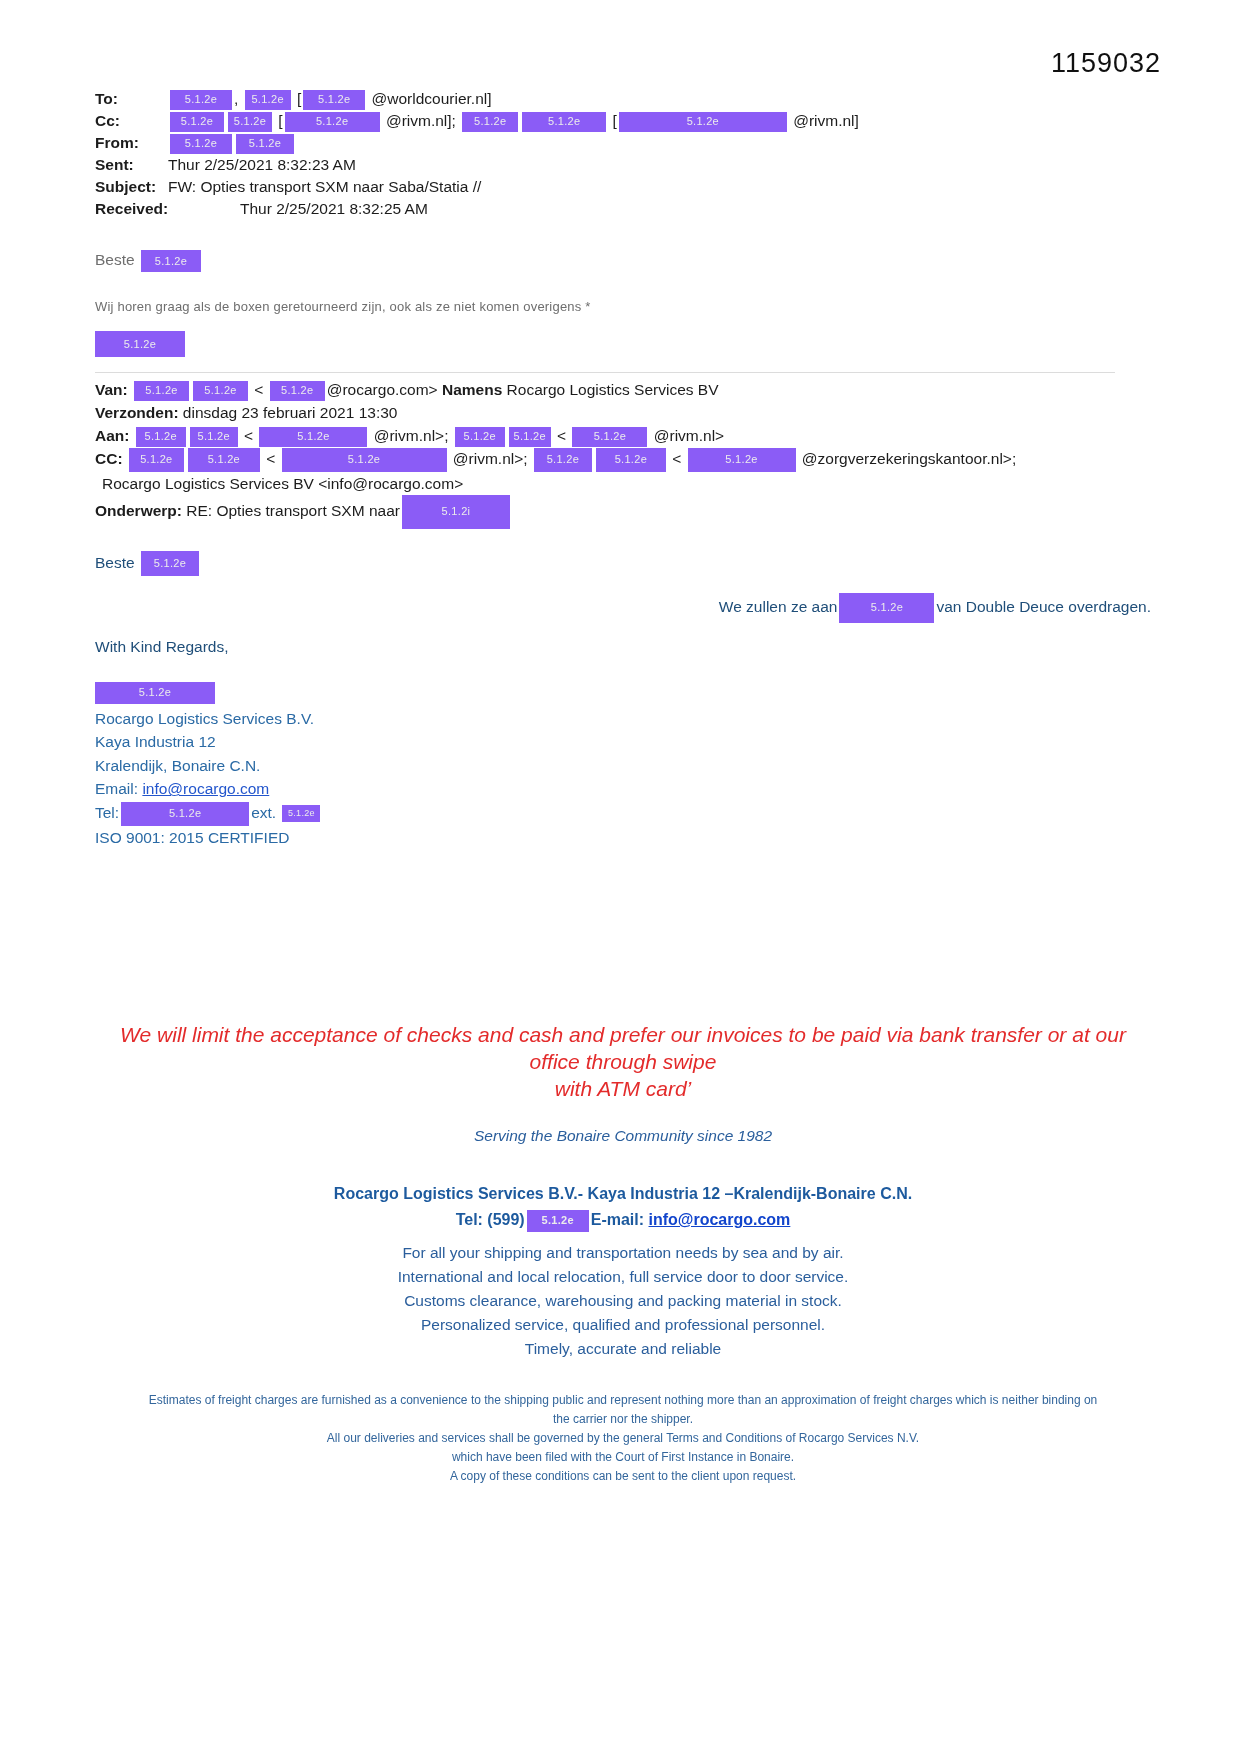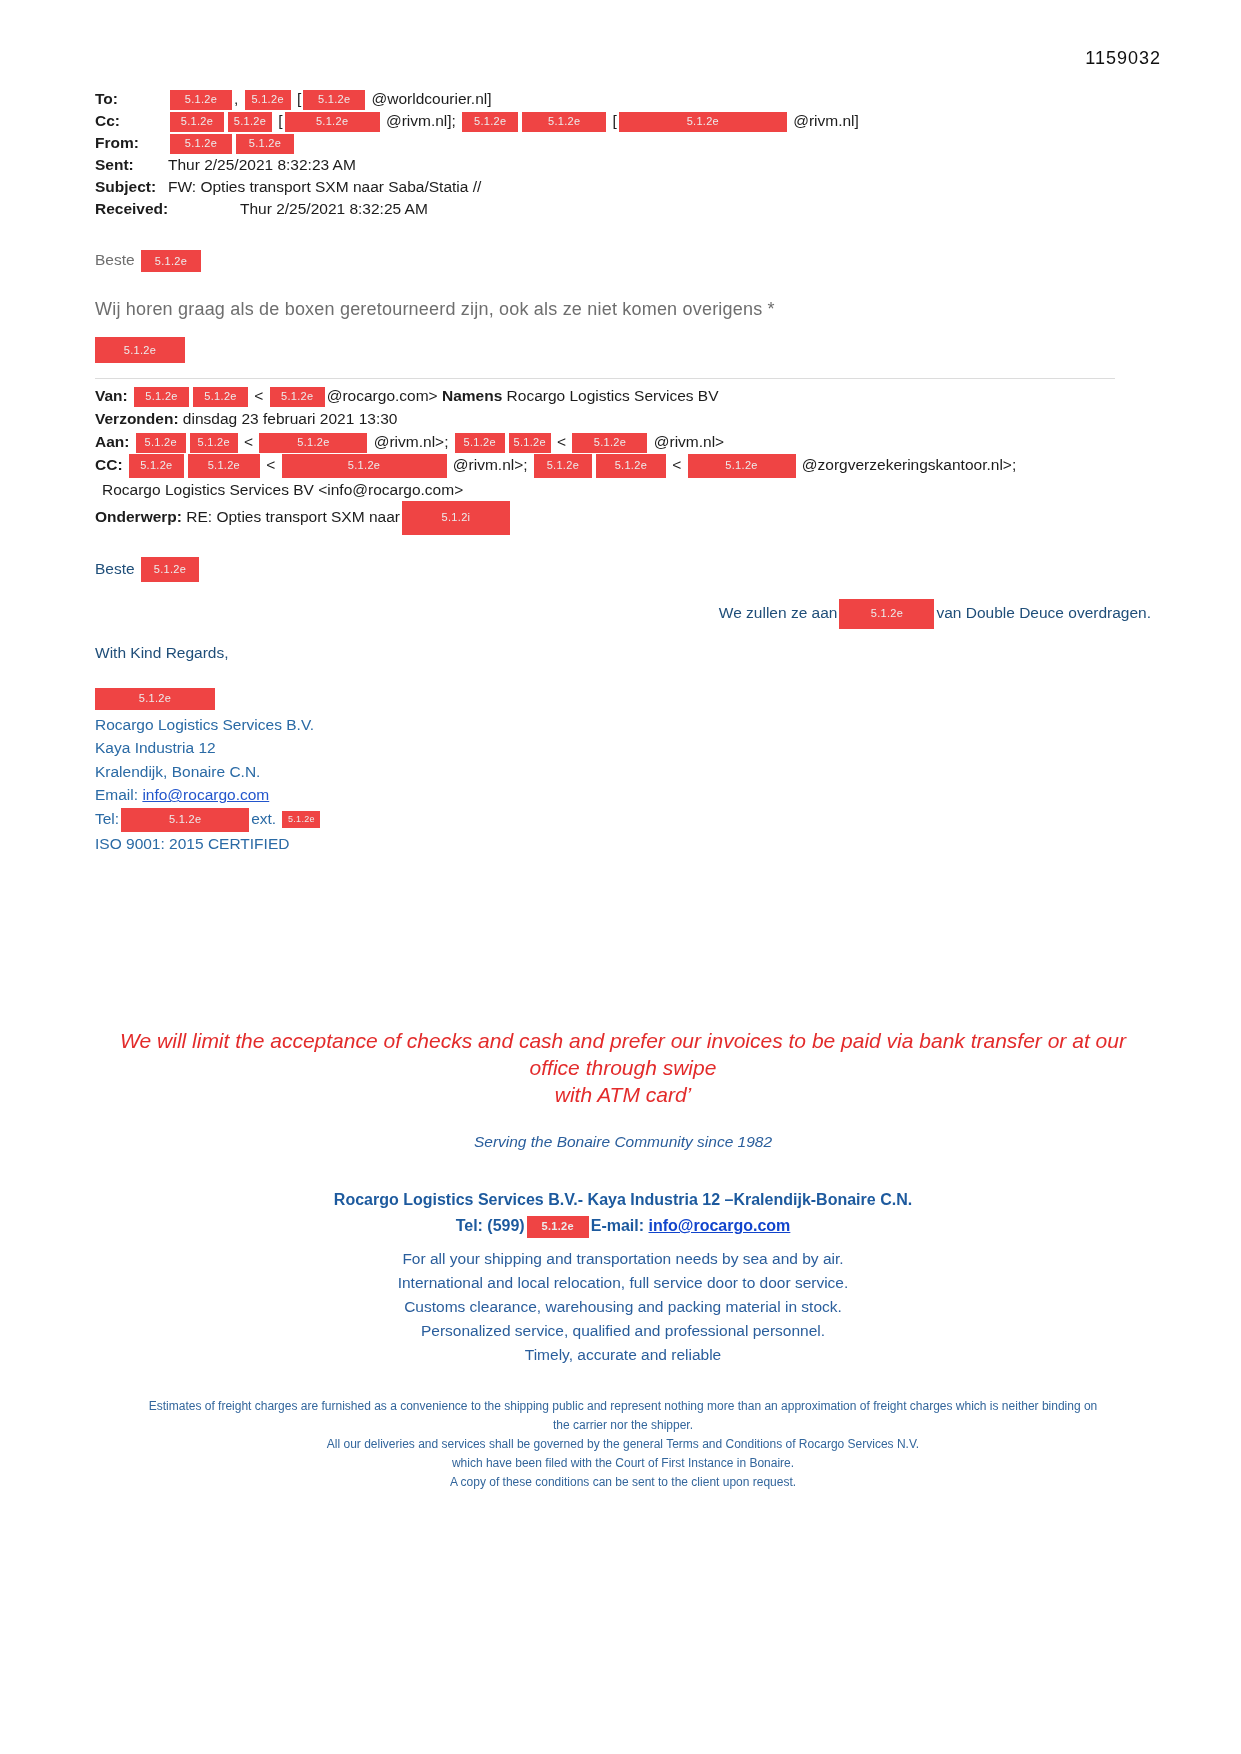--- a/index.html
+++ b/index.html
@@ -1,40 +1,40 @@
 <!DOCTYPE html>
 <html><head>
 <meta charset="utf-8">
 <style>
   html,body{margin:0;padding:0;background:#ffffff;}
   .page{
     position:relative;width:1241px;height:1754px;background:#ffffff;
     font-family:"Liberation Sans",sans-serif;color:#1c1c1c;overflow:hidden;
   }
-  .pageno{position:absolute;top:48px;right:80px;font-size:18px;color:#101010;letter-spacing:1px;}
+  .pageno{position:absolute;top:48px;right:80px;font-size:27px;color:#101010;letter-spacing:1px;}
   .content{padding:88px 90px 0 95px;}
 
   
   .redact{
     display:inline-flex;align-items:center;justify-content:center;
-    background:#ef4444;color:#ececec;font-size:11px;line-height:1;
+    background:#8b5cf6;color:#ececec;font-size:11px;line-height:1;
     height:20px;min-width:34px;vertical-align:middle;margin:0 2px;
     letter-spacing:.3px;
   }
 
   
   .hdr{font-size:15.5px;line-height:22px;}
   .hdr-row{display:flex;align-items:flex-start;}
   .hdr-label{width:73px;font-weight:bold;flex:none;}
   .hdr-val{flex:1;white-space:nowrap;}
   .hdr-row.row-received .hdr-val{padding-left:72px;}
 
   .gray{color:#6e6e6e;}
   .greeting1{margin-top:30px;font-size:15.5px;}
-  .para1{margin-top:27px;font-size:18px;letter-spacing:.2px;}
+  .para1{margin-top:27px;font-size:13px;letter-spacing:.2px;}
   .lonebox{margin-top:17px;}
   .lonebox .redact{height:26px;width:90px;margin-left:0;}
 
   .divider{border:none;border-top:1px solid #dcdcdc;margin:15px 0 5px 0;width:1020px;}
 
   .quoted{font-size:15.5px;line-height:23px;}
   .q-row{white-space:nowrap;}
   .q-label{font-weight:bold;}
   .q-indent{padding-left:7px;}
 

